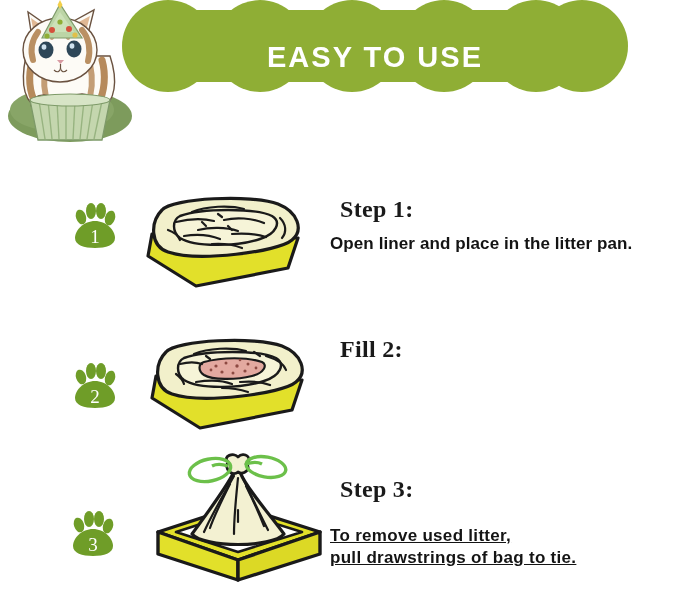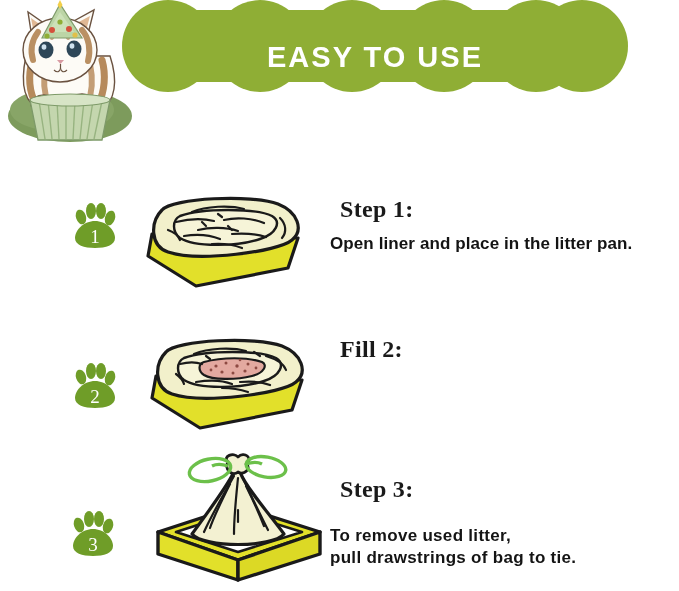--- a/index.html
+++ b/index.html
@@ -100,21 +100,21 @@
     font-family: Liberation Serif, serif;
   }
   .step-desc {
     font-size: 17px;
     color: #141414;
     line-height: 1.28;
     margin: 0;
     font-family: "Liberation Sans", sans-serif;
   }
   .step-desc.thin { font-weight: normal; letter-spacing: 0.1px; }
-  .step-desc.bold { font-weight: bold; letter-spacing: 0.3px; }
+  .step-desc.bold { font-weight: bold; letter-spacing: 0.3px; text-decoration: underline; }
   #step-row-1 .step-desc { margin-top: 10px; font-weight: bold; }
   #step-row-2 .step-desc { margin-top: 12px; margin-left: 4px; }
   #step-row-3 .step-desc { margin-top: 22px; }
   .desc-line { display: block; }
 </style>
 </head>
 <body>
 
 <div id="header-banner">
 

